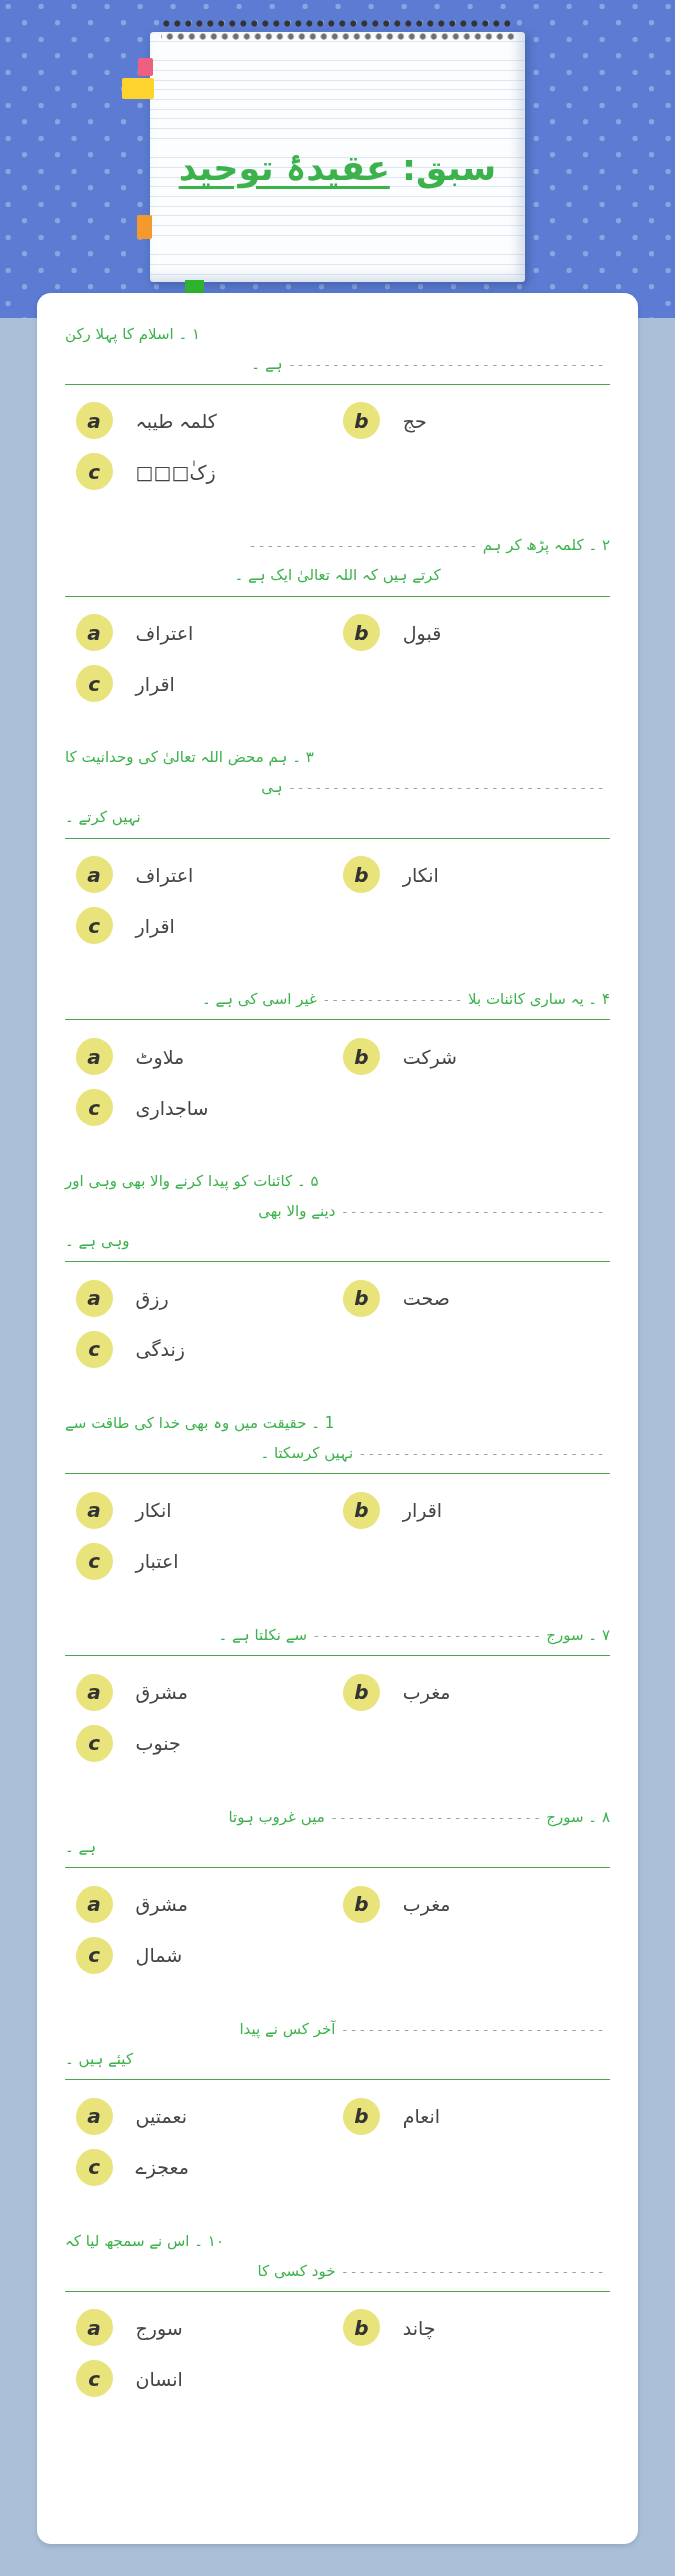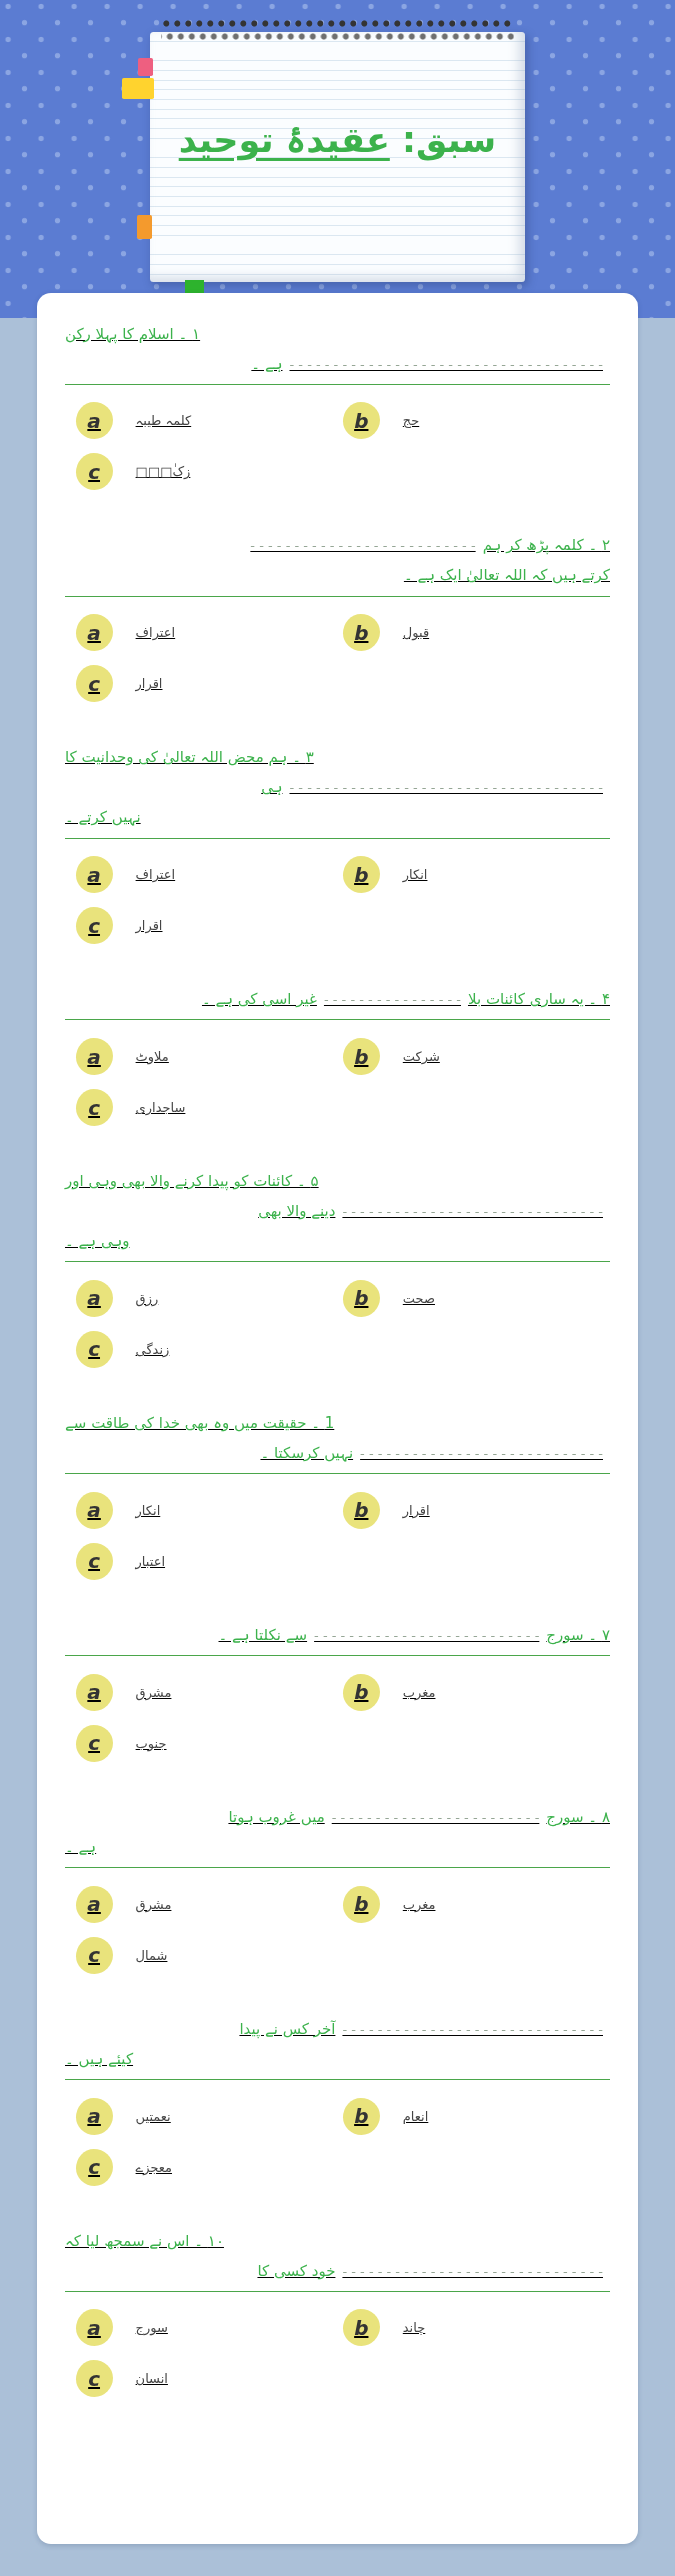--- a/index.html
+++ b/index.html
@@ -26,49 +26,49 @@
     background-size:11px 10.6px,11px 10.6px;
     background-position:0 0.9px,3.5px 13px;
     background-repeat:repeat-x;
   }
   .paper{
     position:absolute;left:0;right:0;top:14px;bottom:0;border-radius:3.5px;
     background-color:#fbfdff;
     background-image:repeating-linear-gradient(to bottom,rgba(0,0,0,0) 0 8.8px,#dbe7f1 8.8px 9.7px);
     box-shadow:inset -6.2px -4.4px 10.6px rgba(150,168,192,.38),2.6px 3.5px 8px rgba(35,55,105,.35);
   }
-  .paper-title{margin-top:88px;text-align:center;direction:rtl;color:#3cb24c;font-size:35px;font-weight:bold;}
+  .paper-title{margin-top:116px;text-align:center;direction:rtl;color:#3cb24c;font-size:35px;font-weight:bold;}
   .paper-title .underlined{text-decoration:underline;text-decoration-thickness:2.6px;text-underline-offset:6.2px;}
   .tab{position:absolute;border-radius:1.8px;z-index:1;}
   .tab-pink{left:-12.3px;top:40px;width:15px;height:18.5px;background:#ee5f80;}
   .tab-yellow{left:-28px;top:60px;width:32px;height:21px;background:#ffd32e;}
   .tab-orange{left:-13px;top:197px;width:15px;height:24px;background:#f49a2d;}
   .green-chip{position:absolute;left:185px;top:280px;width:19.3px;height:16px;background:#2db32d;}
   
   .card{
     position:relative;z-index:1;margin:-25.5px 37px 0;height:2251px;box-sizing:border-box;
     background:#ffffff;border-radius:14px;padding:26px 28px 6px;
-    box-shadow:0 1.8px 5.3px rgba(30,50,90,.18);overflow:hidden;text-decoration:underline;
+    box-shadow:0 1.8px 5.3px rgba(30,50,90,.18);overflow:hidden;
   }
   .question{margin-bottom:40px;}
   .qline{direction:rtl;font-size:15px;line-height:2.0;color:#3cb24c;}
   .ql-start{text-align:left;}
   .ql-fill{text-align:right;}
-  .ql-center{text-align:right;}
+  .ql-center{text-align:center;}
   .qgap{color:#95a695;letter-spacing:0.9px;font-size:13px;margin:0 7px;}
   .divider{border:none;border-top:1.3px solid #4aa64a;margin:5.3px 0 17.6px;}
   .options{display:grid;grid-template-columns:1fr 1fr;row-gap:14px;padding-left:10.6px;}
   .option{display:flex;align-items:center;gap:23px;cursor:pointer;}
   .bubble{
     width:37px;height:37px;flex:0 0 37px;background:#e9e37c;
     border-radius:48% 52% 50% 50% / 52% 48% 52% 48%;
     display:flex;align-items:center;justify-content:center;
     font-size:20px;font-style:italic;font-weight:bold;color:#333333;
   }
-  .olabel{direction:rtl;font-size:13px;color:#454545;}
+  .olabel{direction:rtl;font-size:19px;color:#454545;}
 </style>
 </head>
 <body>
 
 <div class="hero">
   <div class="notebook">
     <div class="spiral"></div>
     <div class="tab tab-pink"></div>
     <div class="tab tab-yellow"></div>
     <div class="tab tab-orange"></div>

